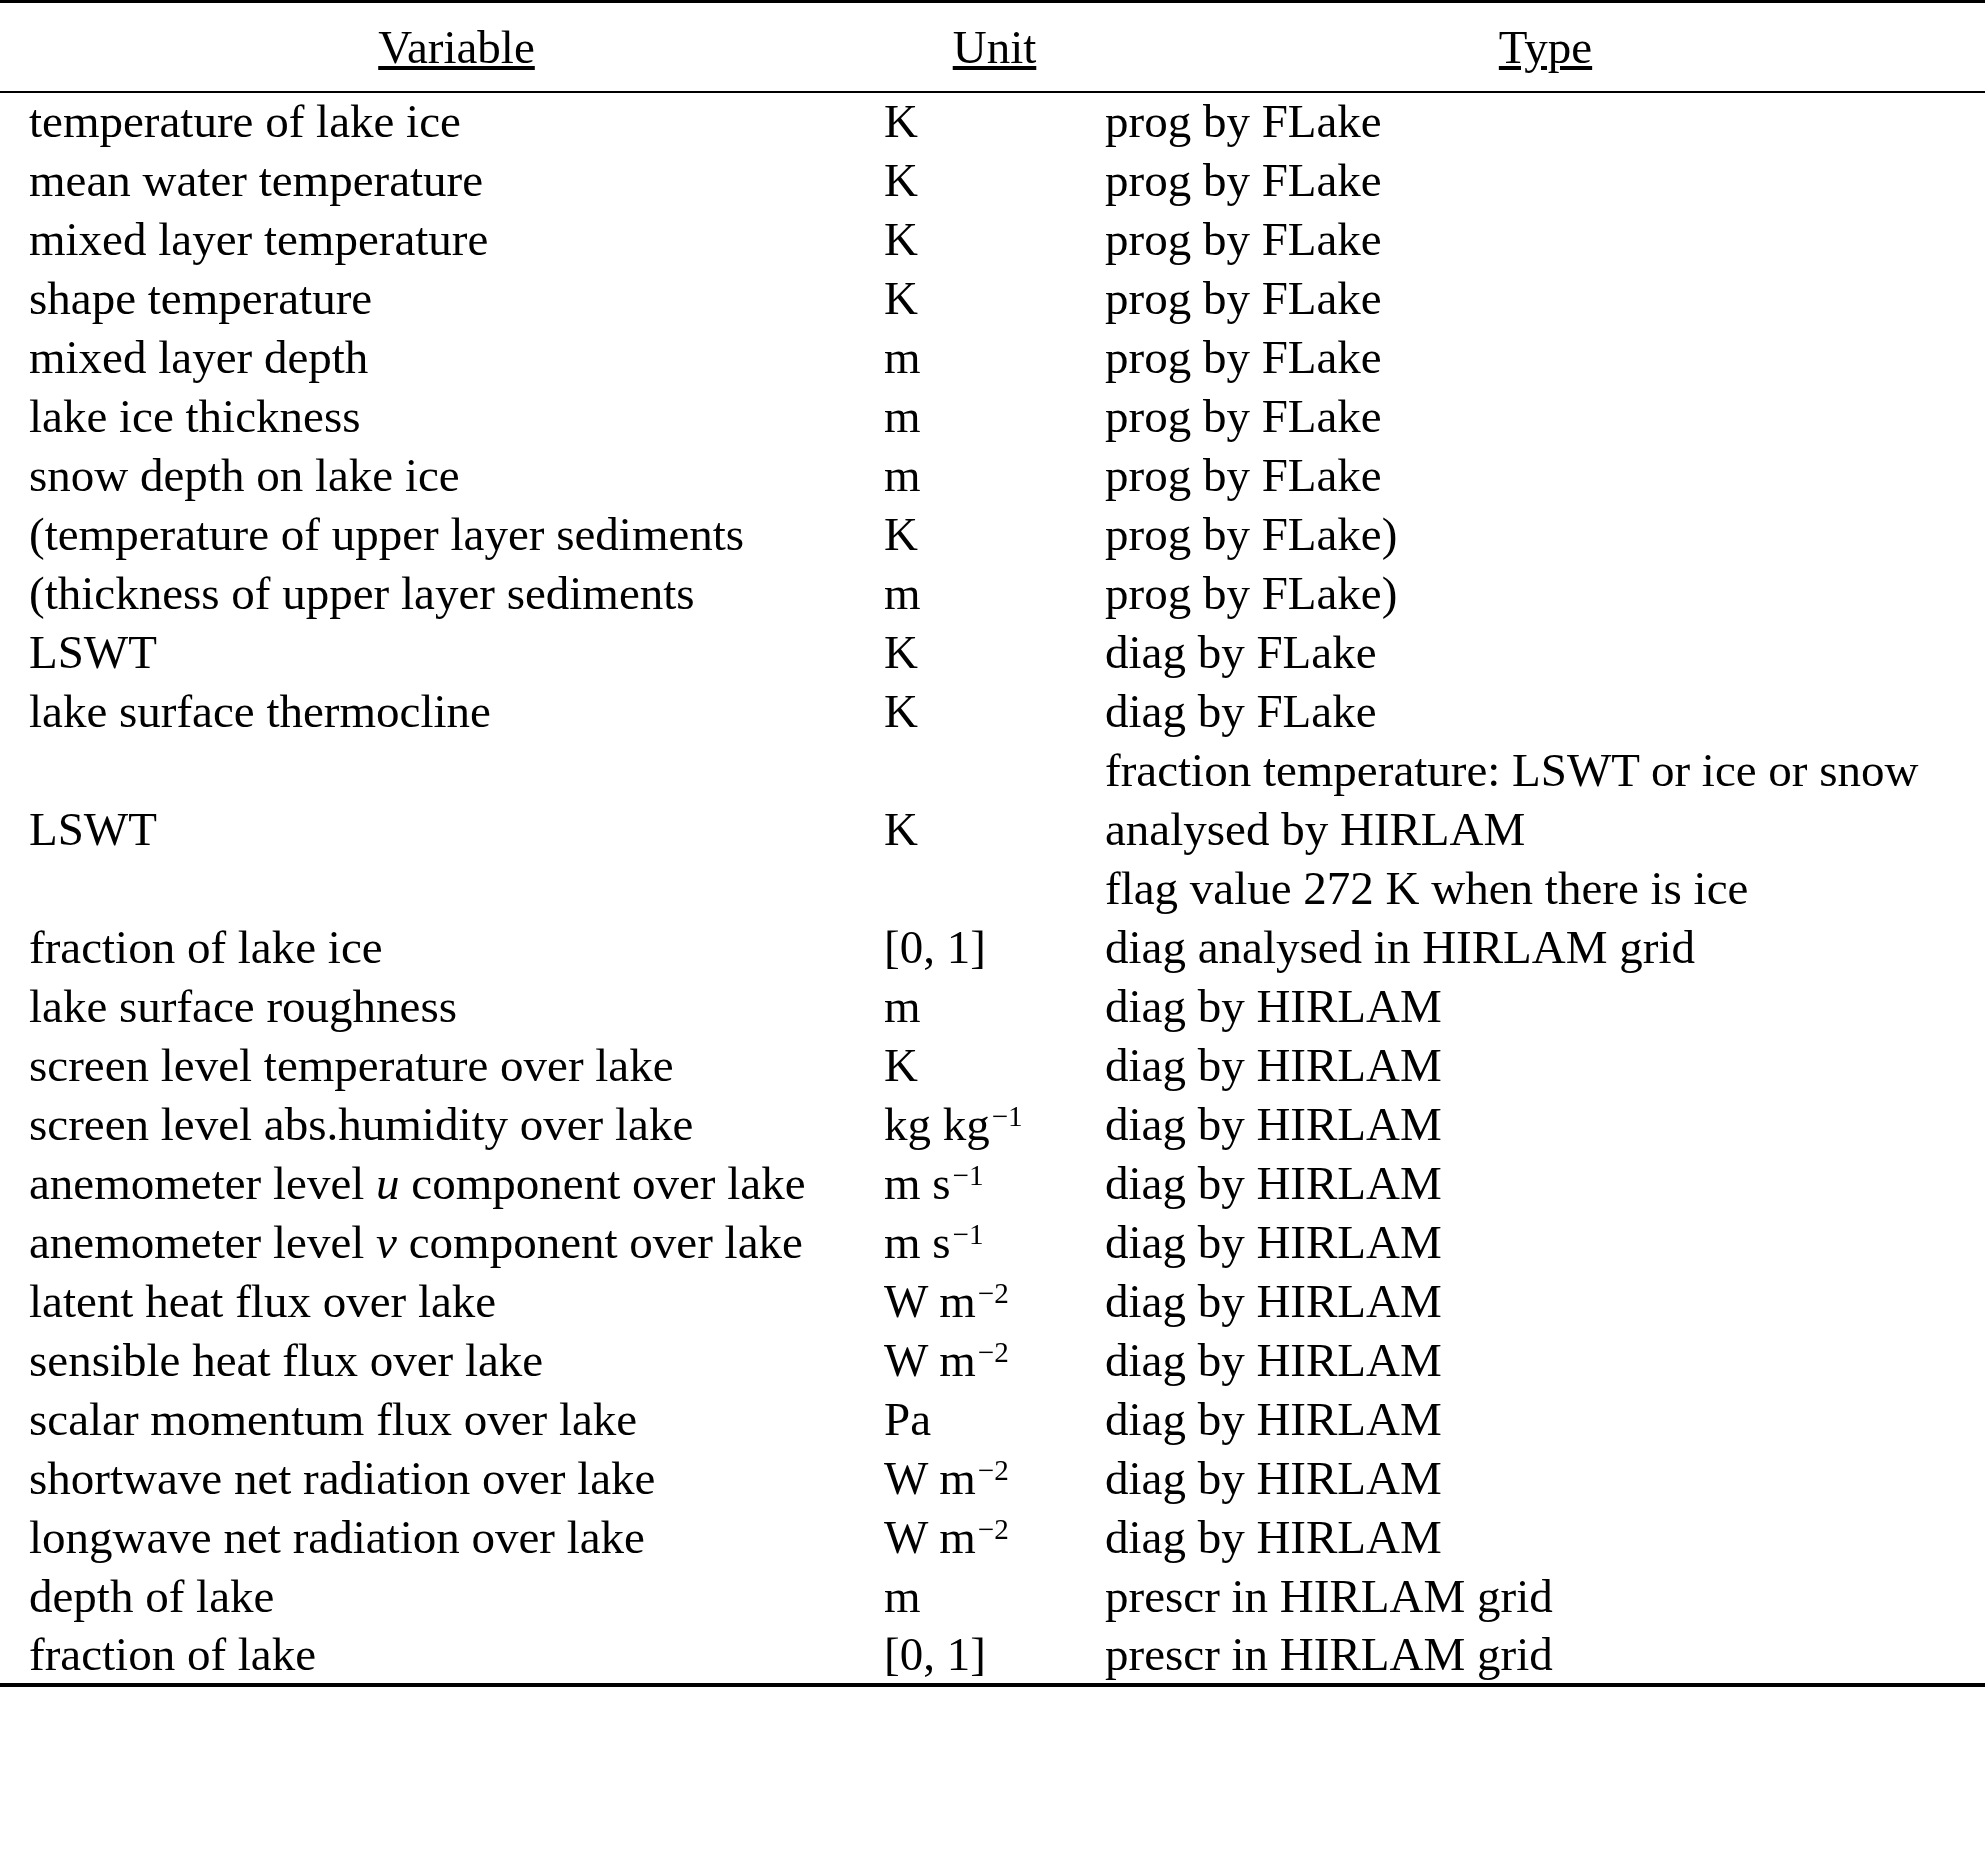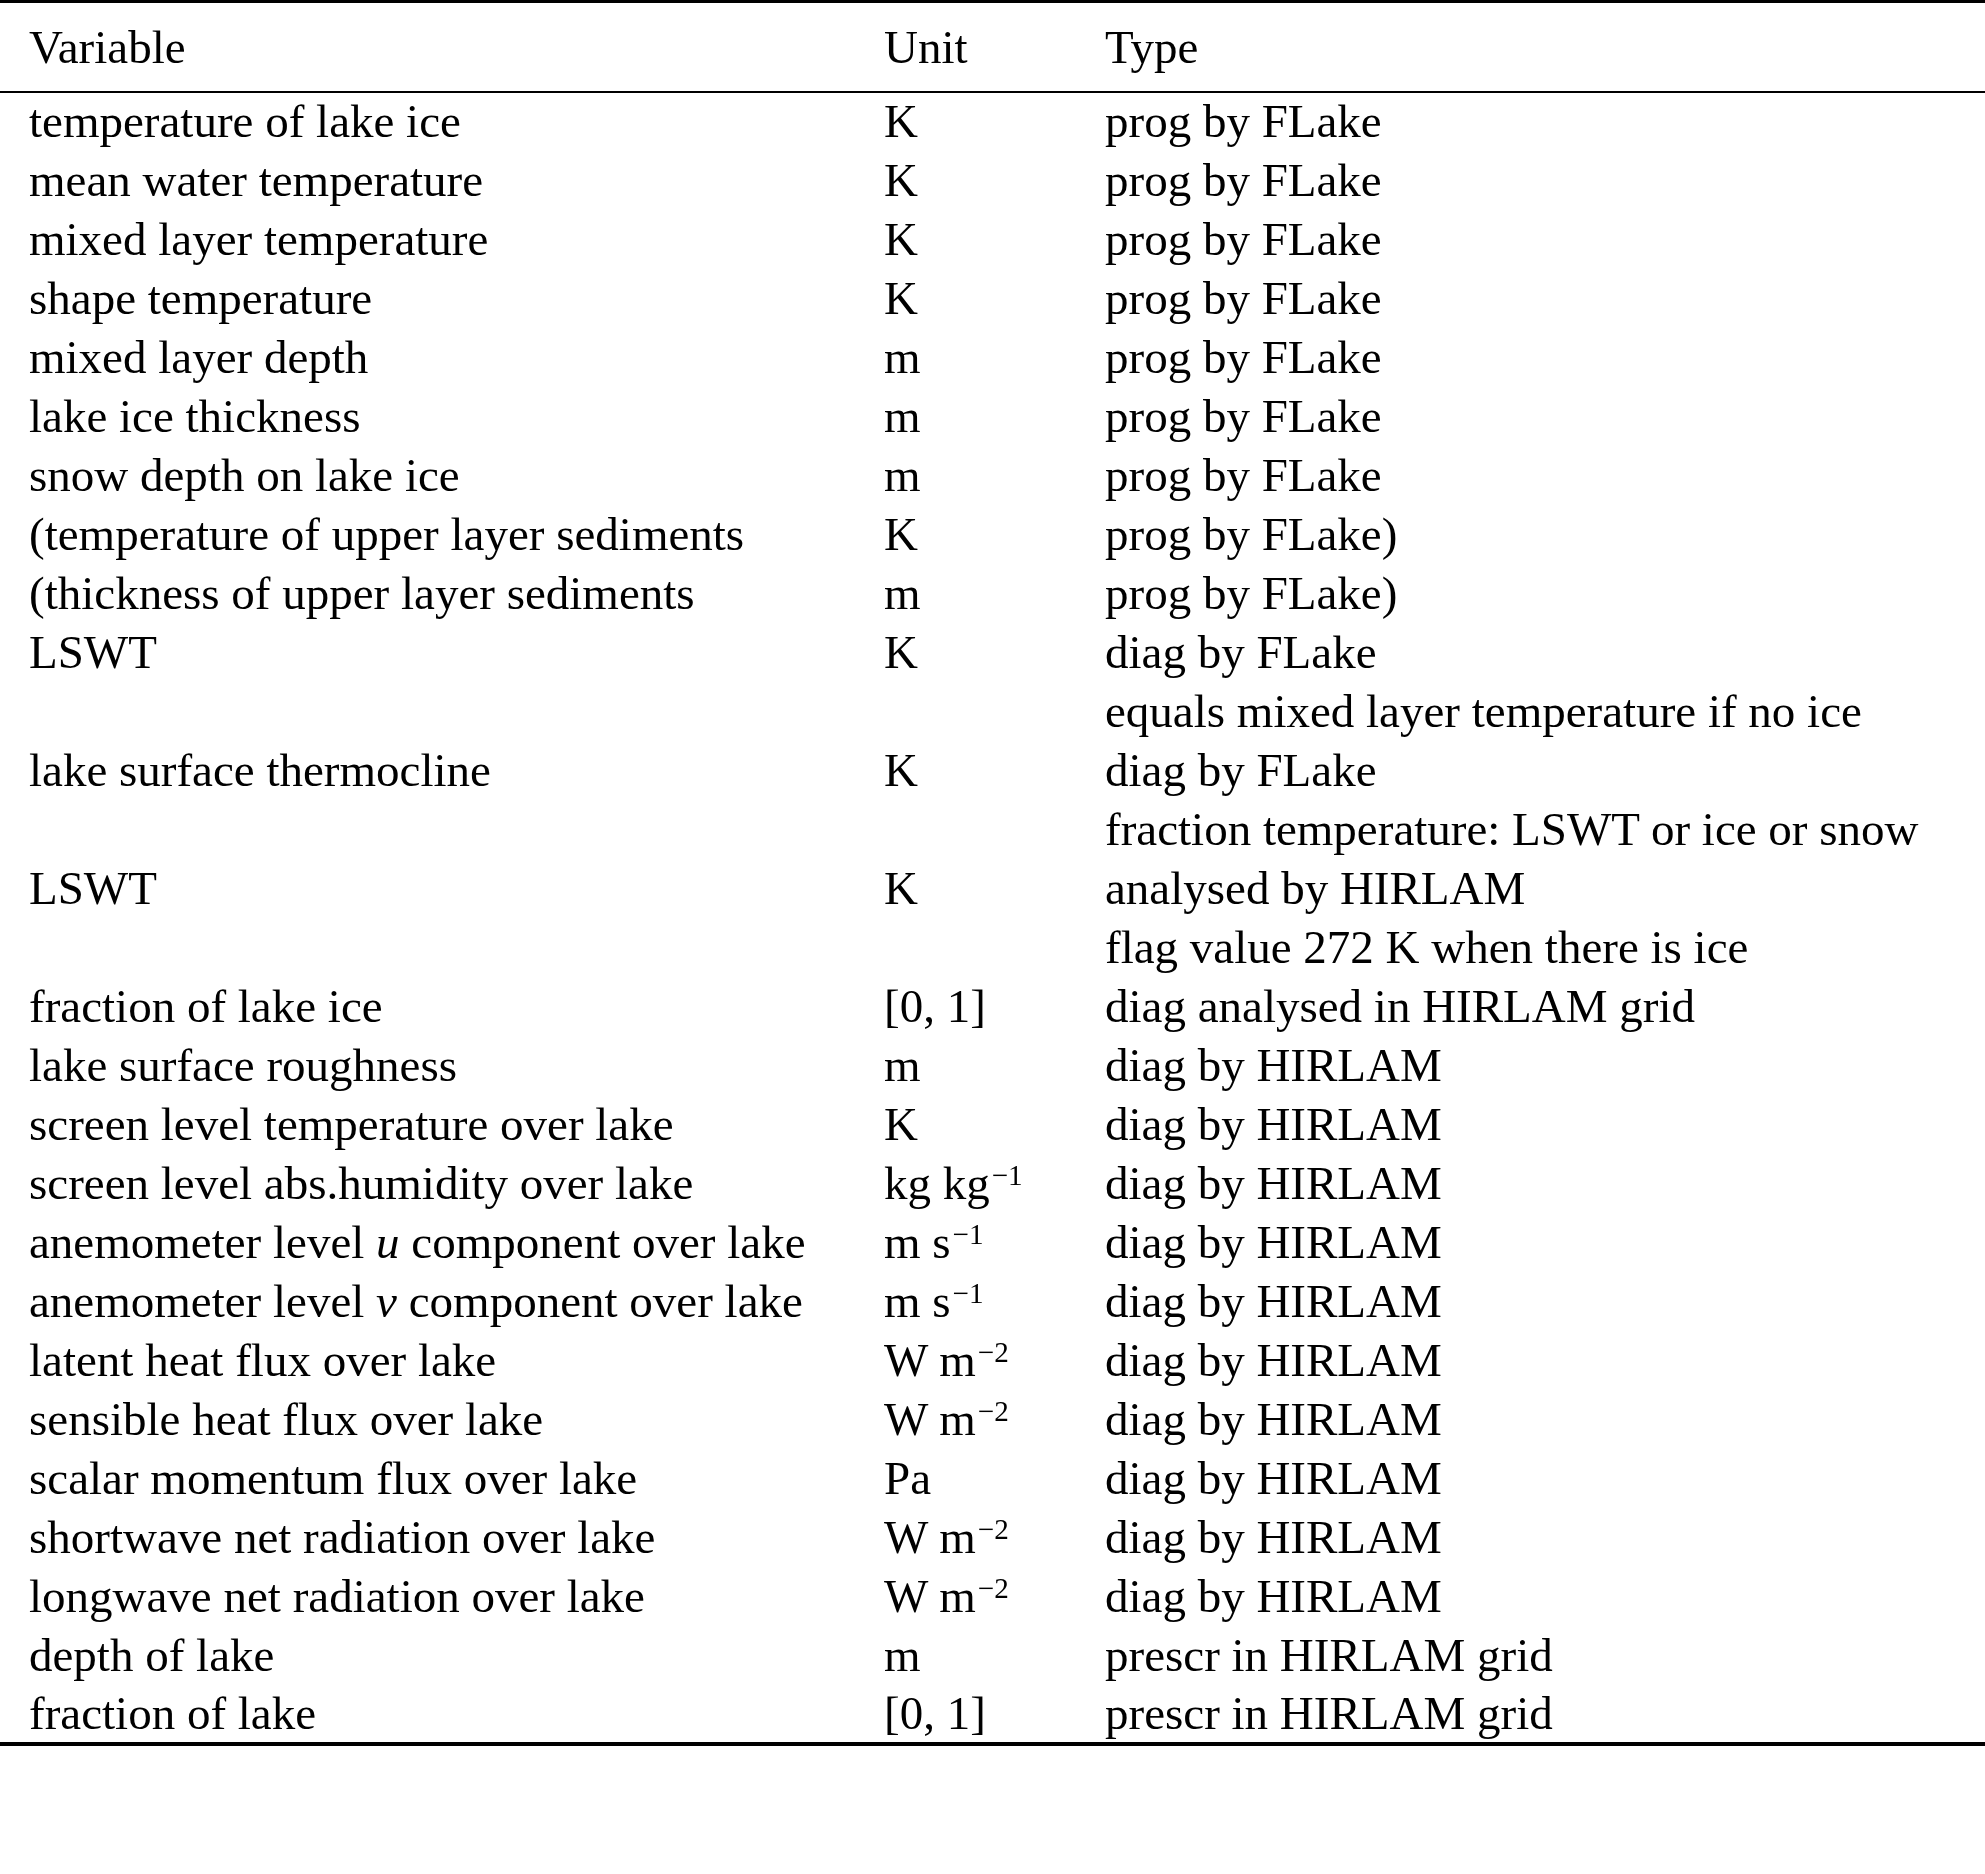--- a/index.html
+++ b/index.html
@@ -27,24 +27,25 @@
   col.c-variable { width: 884px; }
   col.c-unit     { width: 221px; }
   col.c-type     { width: 881px; }
 
   thead tr {
     height: 90px;
     border-bottom: 2.9px solid #000000;
   }
   th {
     font-weight: normal;
-    text-align: left;
+    text-align: center;
     vertical-align: middle;
     padding: 0;
     white-space: nowrap;
+    text-decoration: underline;
   }
   tbody tr { height: 59px; }
   td {
     padding: 0;
     vertical-align: middle;
     white-space: nowrap;
     line-height: 1;
   }
   th:first-child, td:first-child { padding-left: 29px; }
 
@@ -119,25 +120,20 @@
     <td>(thickness of upper layer sediments</td>
     <td>m</td>
     <td>prog by FLake)</td>
   </tr>
         <tr>
     <td>LSWT</td>
     <td>K</td>
     <td>diag by FLake</td>
   </tr>
         <tr>
-    <td></td>
-    <td></td>
-    <td>equals mixed layer temperature if no ice</td>
-  </tr>
-        <tr>
     <td>lake surface thermocline</td>
     <td>K</td>
     <td>diag by FLake</td>
   </tr>
         <tr>
     <td></td>
     <td></td>
     <td>fraction temperature: LSWT or ice or snow</td>
   </tr>
         <tr>

